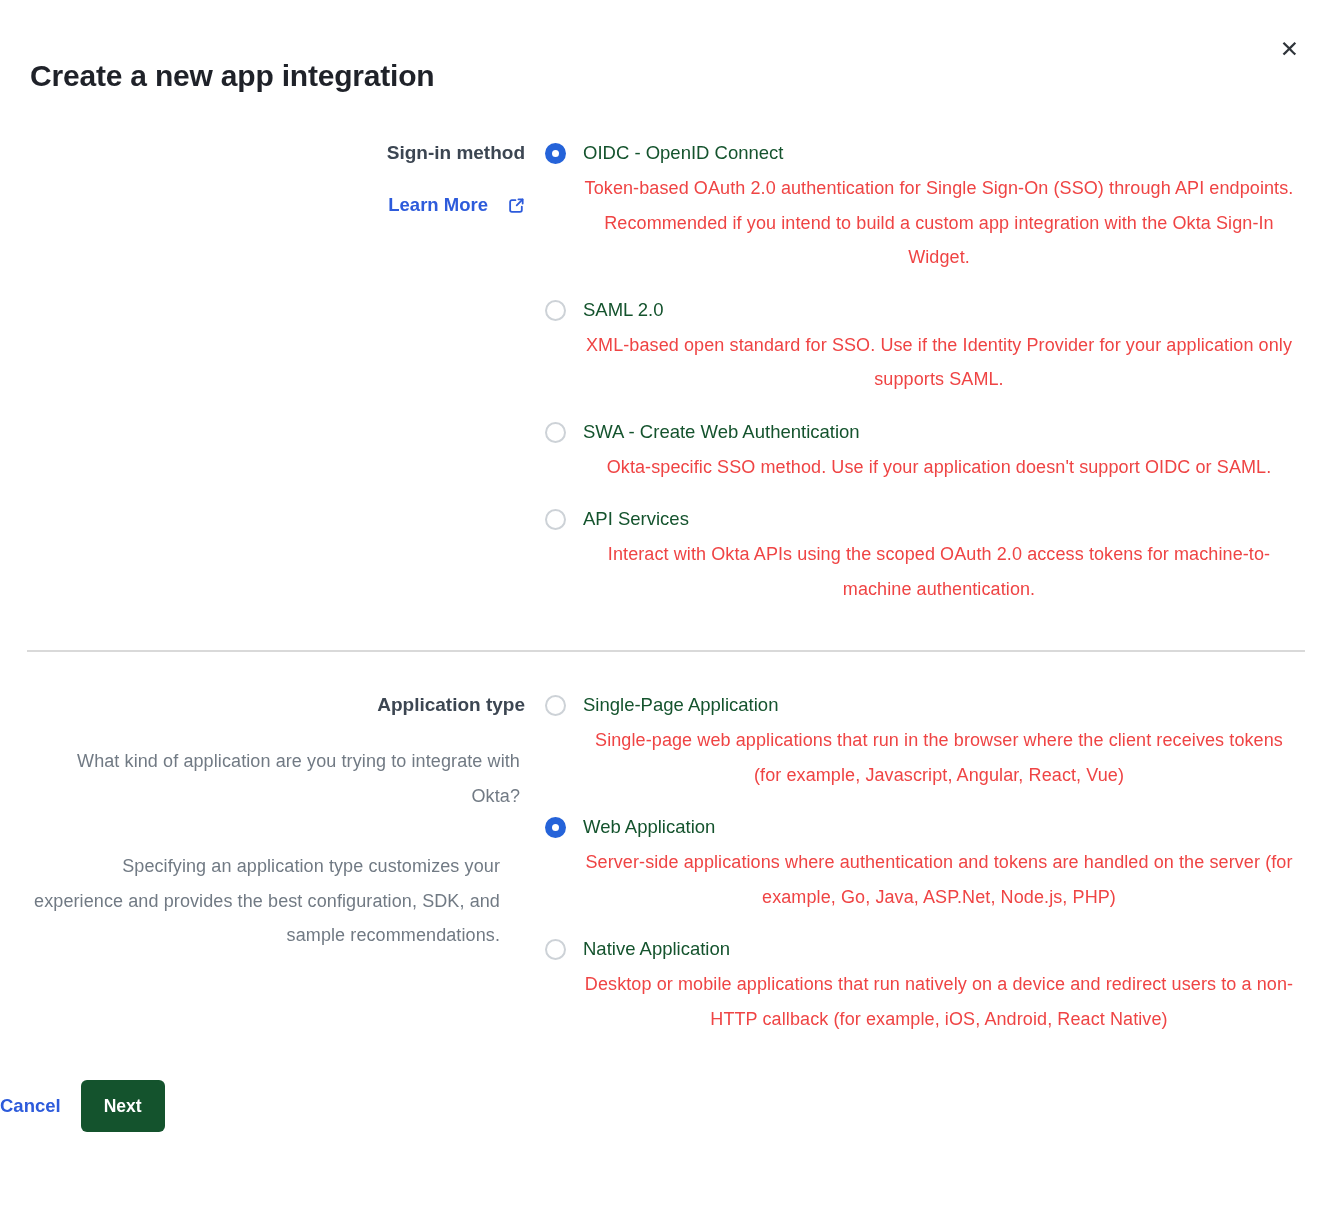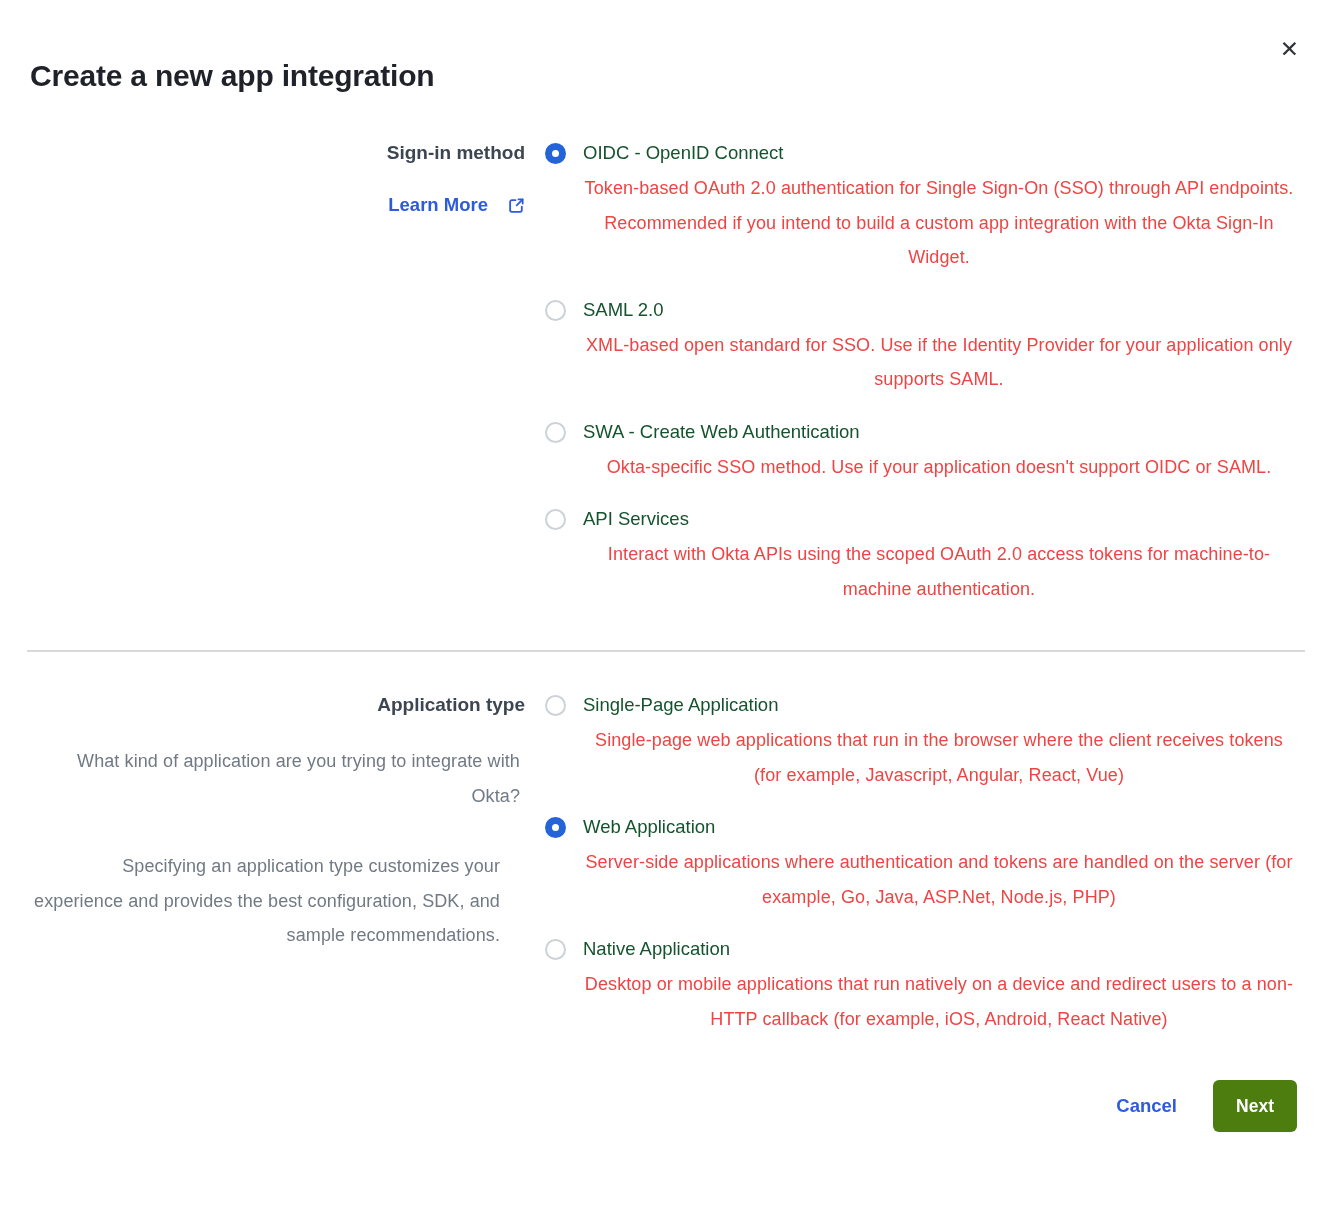--- a/index.html
+++ b/index.html
@@ -129,41 +129,41 @@
   }
 
   .divider {
     border: none;
     border-top: 2px solid #d9d9d9;
     margin: 0 27px;
   }
 
   .footer {
     display: flex;
-    justify-content: flex-end;
+    justify-content: flex-start;
     align-items: center;
-    gap: 36px;
+    gap: 20px;
     padding-right: 35px;
     margin-top: 44px;
   }
   .cancel-link {
     color: #2d5bdb;
     font-size: 18.5px;
     font-weight: 700;
     cursor: pointer;
     text-decoration: none;
   }
   .next-btn {
     display: inline-flex;
     align-items: center;
     justify-content: center;
     min-width: 84px;
     height: 52px;
     padding: 0 18px;
-    background: #4d7c0f;
+    background: #14532d;
     color: #ffffff;
     font-family: "Liberation Sans", sans-serif;
     font-size: 17.5px;
     font-weight: 700;
     border: none;
     border-radius: 6px;
     cursor: pointer;
   }
 </style>
 </head>

